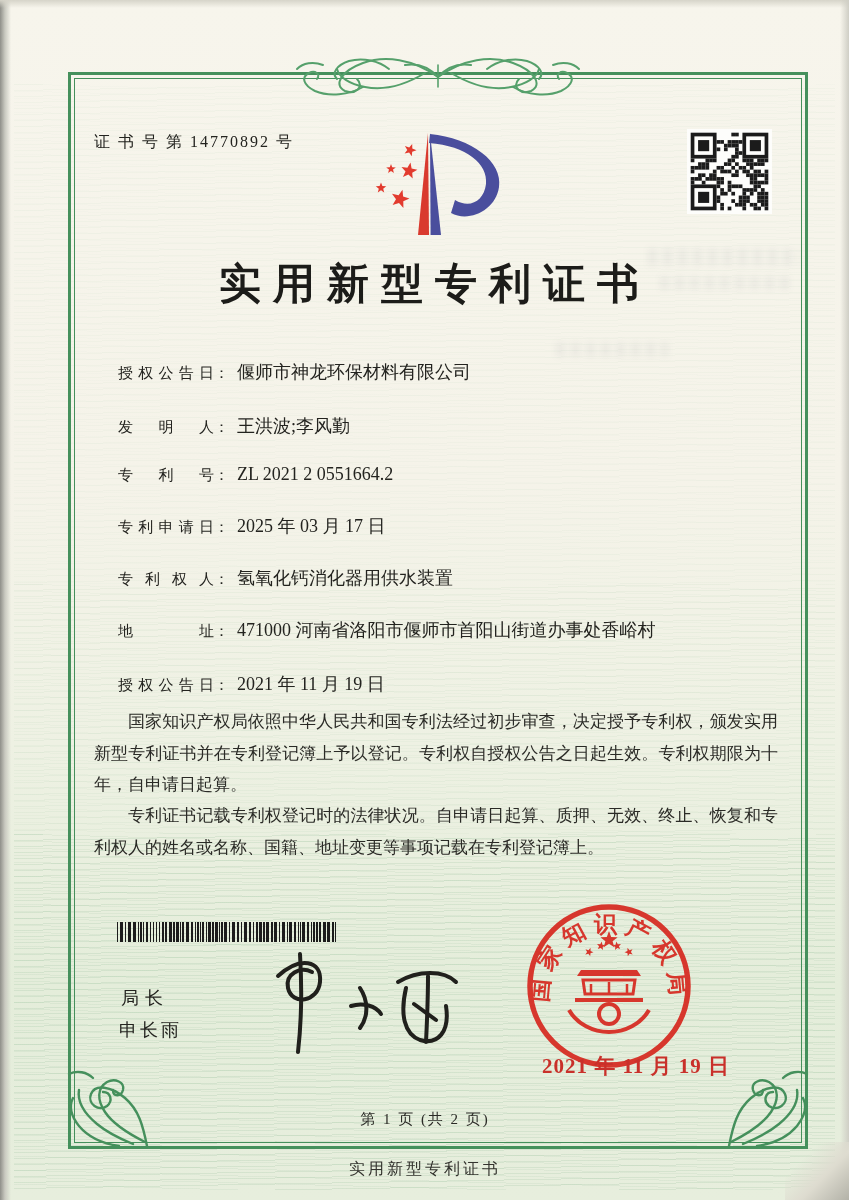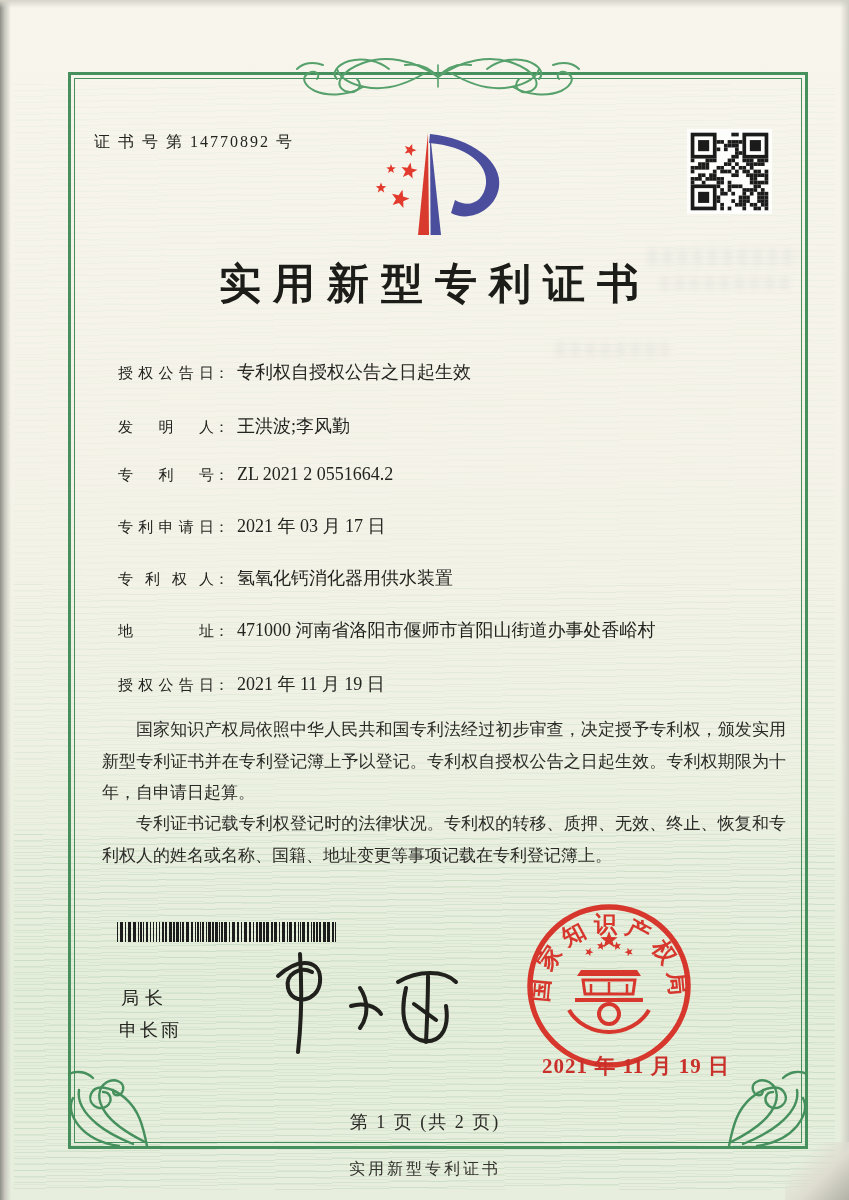--- a/index.html
+++ b/index.html
@@ -33,31 +33,31 @@
   
   .cert-no{position:absolute;left:94px;top:132px;font-size:16px;letter-spacing:2px;color:#23231f;}
   .title{position:absolute;left:68px;top:256px;width:734px;text-align:center;
     font-size:42px;font-weight:700;letter-spacing:12px;color:#1c1c19;margin:0;}
   .frow{position:absolute;left:118px;font-size:18px;color:#23231f;white-space:nowrap;}
   .flabel{display:inline-block;width:96px;font-size:15px;vertical-align:baseline;
     text-align:justify;text-align-last:justify;text-justify:inter-character;}
   .fcolon{font-size:15px;padding-right:8px;}
   .grant2{position:absolute;left:447px;top:0;}
   .body-par{position:absolute;left:94px;width:684px;font-size:17px;line-height:31.5px;
-    color:#2a2a26;text-align:justify;text-indent:2em;margin:8px;}
+    color:#2a2a26;text-align:justify;text-indent:2em;margin:0;}
   .barcode{position:absolute;left:117px;top:922px;width:222px;height:20px;display:flex;align-items:stretch;}
   .barcode div{height:100%;}
   .officer-title{position:absolute;left:121px;top:986px;font-size:18px;letter-spacing:6px;color:#23231f;}
   .officer-name{position:absolute;left:119px;top:1018px;font-size:18px;letter-spacing:3px;color:#23231f;}
   .signature{position:absolute;left:248px;top:948px;}
   .seal{position:absolute;left:517px;top:898px;}
   .seal-date{position:absolute;left:520px;top:1052px;width:232px;text-align:center;
     font-size:21px;letter-spacing:1px;color:#c9302a;font-weight:600;}
   .page-no{position:absolute;left:68px;top:1110px;width:714px;text-align:center;
-    font-size:18px;letter-spacing:2px;color:#2a2a26;}
+    font-size:15px;letter-spacing:2px;color:#2a2a26;}
   .back-note{position:absolute;left:68px;top:1159px;width:714px;text-align:center;
     font-size:16px;letter-spacing:3px;color:#33332e;}
   .logo{position:absolute;left:372px;top:124px;}
   .qr{position:absolute;left:687px;top:129px;background:#fdfdfb;}
   .ghost{position:absolute;filter:blur(3px);opacity:.5;pointer-events:none;
     background:repeating-linear-gradient(90deg,rgba(110,112,132,.14) 0 9px,rgba(0,0,0,0) 9px 15px);}
   .g1{left:648px;top:248px;width:152px;height:18px;}
   .g1b{left:660px;top:276px;width:130px;height:14px;}
   .g2{left:556px;top:342px;width:112px;height:15px;}
 </style>
@@ -280,43 +280,43 @@
       <rect x="77.6086956521739" y="77.6086956521739" width="3.6956521739130435" height="3.6956521739130435" fill="#1b1b1b"></rect>
     </svg>
 
   <div class="ghost g1"></div>
   <div class="ghost g1b"></div>
   <div class="ghost g2"></div>
 
   <h1 class="title">实用新型专利证书</h1>
 
   <div class="frow" style="top:360px">
-    <span class="flabel">授权公告日</span><span class="fcolon">：</span><span>专利权自授权公告之日起生效</span>
+    <span class="flabel">授权公告日</span><span class="fcolon">：</span><span>偃师市神龙环保材料有限公司</span>
   </div>
   <div class="frow" style="top:414px">
     <span class="flabel">发明人</span><span class="fcolon">：</span><span>王洪波;李风勤</span>
   </div>
   <div class="frow" style="top:464px">
     <span class="flabel">专利号</span><span class="fcolon">：</span><span>ZL 2021 2 0551664.2</span>
   </div>
   <div class="frow" style="top:514px">
-    <span class="flabel">专利申请日</span><span class="fcolon">：</span><span>2021 年 03 月 17 日</span>
+    <span class="flabel">专利申请日</span><span class="fcolon">：</span><span>2025 年 03 月 17 日</span>
   </div>
   <div class="frow" style="top:566px">
     <span class="flabel">专利权人</span><span class="fcolon">：</span><span>氢氧化钙消化器用供水装置</span>
   </div>
   <div class="frow" style="top:618px">
     <span class="flabel">地址</span><span class="fcolon">：</span><span>471000 河南省洛阳市偃师市首阳山街道办事处香峪村</span>
   </div>
   <div class="frow" style="top:672px">
     <span class="flabel">授权公告日</span><span class="fcolon">：</span><span>2021 年 11 月 19 日</span>
   </div>
 
   <p class="body-par" style="top:706px">国家知识产权局依照中华人民共和国专利法经过初步审查，决定授予专利权，颁发实用新型专利证书并在专利登记簿上予以登记。专利权自授权公告之日起生效。专利权期限为十年，自申请日起算。</p>
-  <p class="body-par" style="top:800px">专利证书记载专利权登记时的法律状况。专利权的转移、质押、无效、终止、恢复和专利权人的姓名或名称、国籍、地址变更等事项记载在专利登记簿上。</p>
+  <p class="body-par" style="top:800px">专利证书记载专利权登记时的法律状况。自申请日起算、质押、无效、终止、恢复和专利权人的姓名或名称、国籍、地址变更等事项记载在专利登记簿上。</p>
 
   <div class="barcode" id="barcode">
       <div style="width: 1px; background: rgb(28, 28, 28); margin-right: 2px; flex: 0 0 auto;"></div>
       <div style="width: 3px; background: rgb(28, 28, 28); margin-right: 2px; flex: 0 0 auto;"></div>
       <div style="width: 1px; background: rgb(28, 28, 28); margin-right: 2px; flex: 0 0 auto;"></div>
       <div style="width: 3px; background: rgb(28, 28, 28); margin-right: 2px; flex: 0 0 auto;"></div>
       <div style="width: 3px; background: rgb(28, 28, 28); margin-right: 2px; flex: 0 0 auto;"></div>
       <div style="width: 1px; background: rgb(28, 28, 28); margin-right: 1px; flex: 0 0 auto;"></div>
       <div style="width: 2px; background: rgb(28, 28, 28); margin-right: 1px; flex: 0 0 auto;"></div>
       <div style="width: 1px; background: rgb(28, 28, 28); margin-right: 2px; flex: 0 0 auto;"></div>

